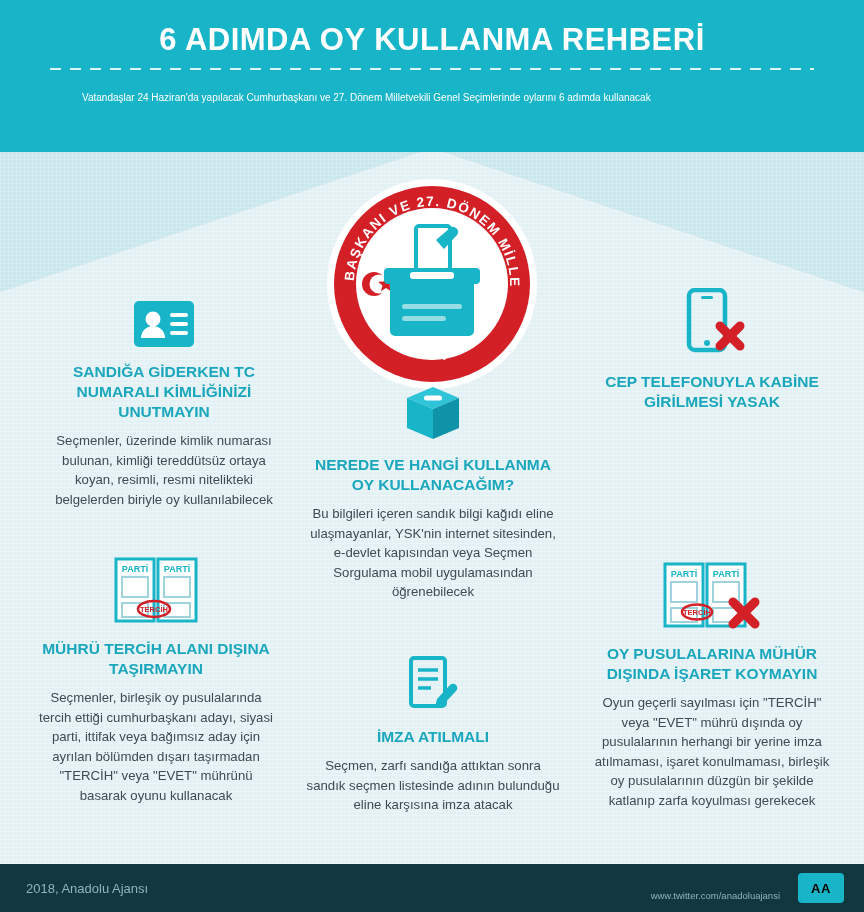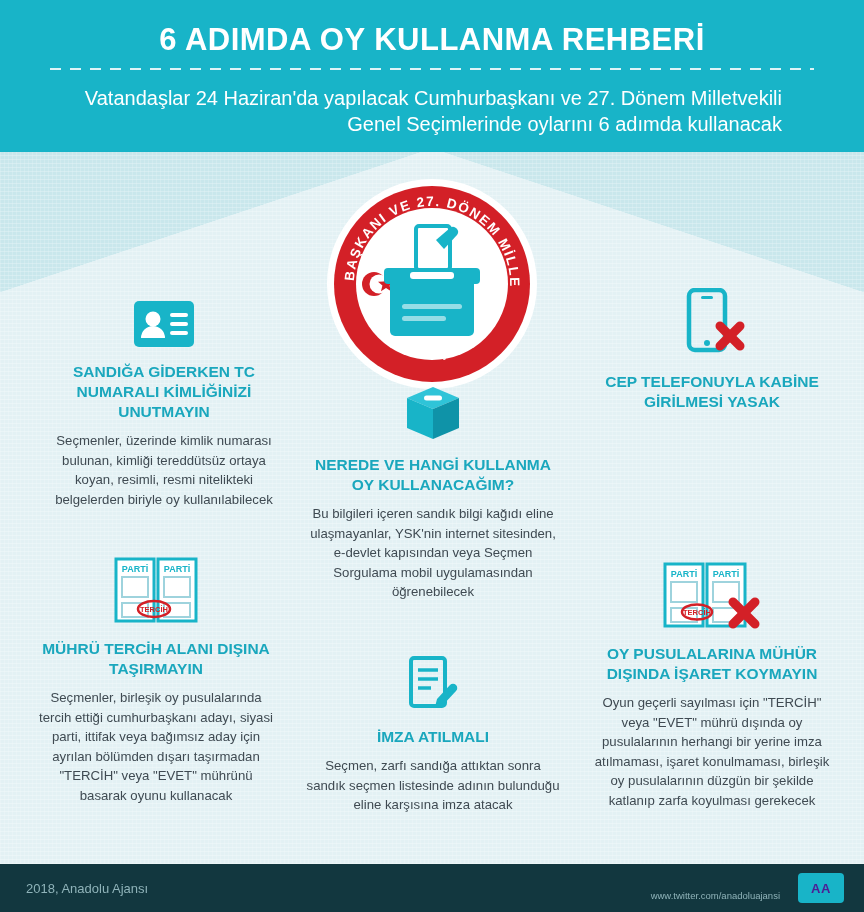--- a/index.html
+++ b/index.html
@@ -28,22 +28,22 @@
     color: #ffffff;
   }
   .header-dashes {
     position: absolute; top: 68px; left: 50px; width: 764px; height: 2px;
     background: repeating-linear-gradient(to right,
       rgba(255,255,255,0.85) 0px, rgba(255,255,255,0.85) 11px,
       rgba(0,0,0,0) 11px, rgba(0,0,0,0) 20px);
   }
   .header-sub {
     position: absolute; top: 85px; left: 82px; width: 700px;
-    text-align: right;
-    font-size: 20px; line-height: 26px; color: #ffffff;
+    text-align: left;
+    font-size: 10px; line-height: 26px; color: #ffffff;
   }
 
   
   .bg-band {
     position: absolute; top: 152px; left: 0; width: 864px; height: 712px;
     background: #e3f1f4;
   }
   .bg-diag-left {
     position: absolute; top: 152px; left: 0; width: 420px; height: 140px;
     background: linear-gradient(to bottom right, #c9e7ec 0%, #c9e7ec 50%, rgba(0,0,0,0) 50.2%);
@@ -97,21 +97,21 @@
   }
   .footer-right {
     position: absolute; right: 84px; top: 26px;
     font-size: 9.5px; color: #8fb3b9;
   }
   .footer-logo {
     position: absolute; right: 20px; top: 9px;
     width: 46px; height: 30px;
     border-radius: 4px;
     background: #18b4c8;
-    color: #4c1d95;
+    color: #000000;
     font-size: 13px; font-weight: bold;
     display: flex; align-items: center; justify-content: center;
     letter-spacing: 0.5px;
   }
 </style>
 </head>
 <body>
 
 <div id="page">
 

